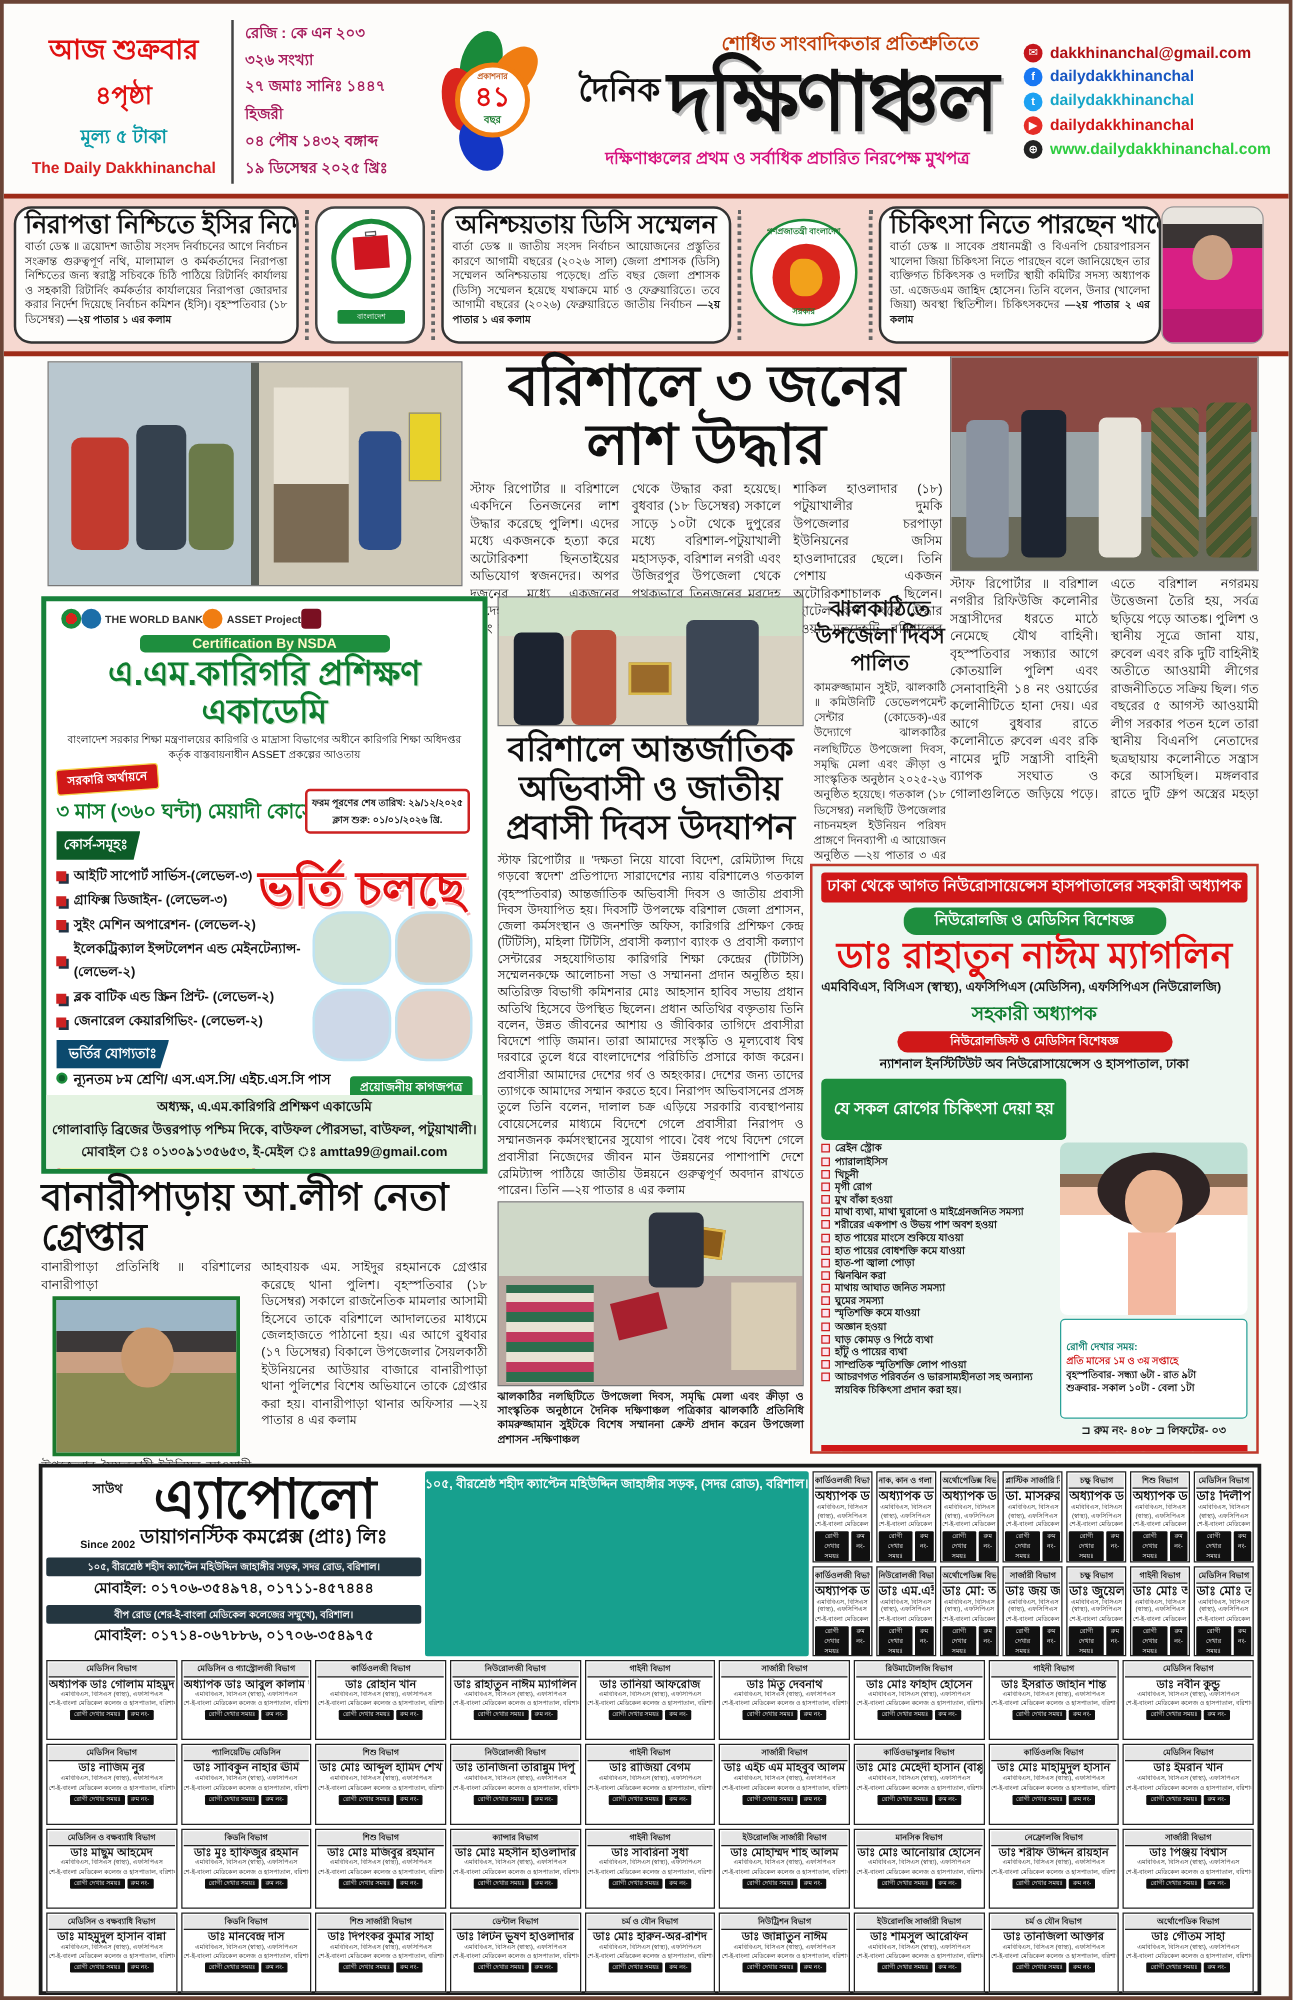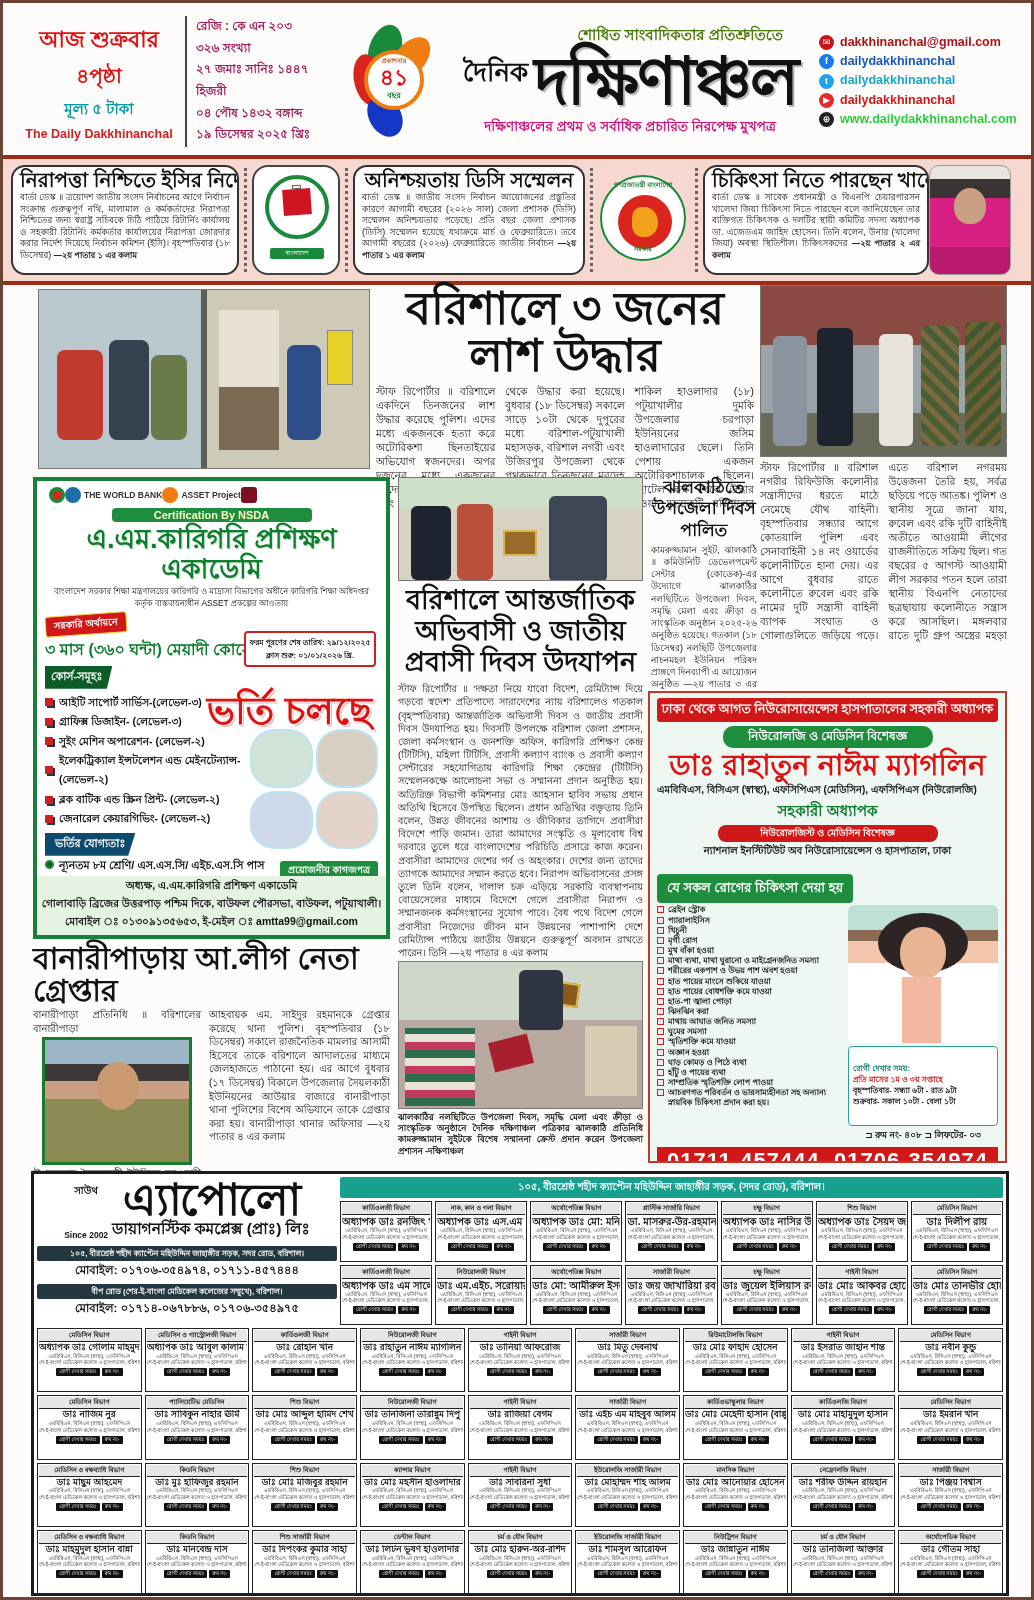--- a/index.html
+++ b/index.html
@@ -15,21 +15,21 @@
   .mh-price { color:#0a9aa6; font-weight:800; font-size:15px; margin-top:3px; }
   .mh-eng   { color:#d42020; font-weight:800; font-size:12.5px; margin-top:5px; }
   .mh-reg { width:158px; padding:2px 4px 2px 9px; color:#a61c5c; font-weight:700; font-size:12px; line-height:1.8; }
   .mh-badge { width:96px; height:118px; position:relative; flex:none; }
   .mh-badge svg { position:absolute; inset:0; }
   .badge-txt { position:absolute; left:23px; top:34px; width:52px; text-align:center; }
   .badge-top { font-size:6.5px; color:#c2571a; font-weight:700; }
   .badge-years { font-size:22px; color:#e01111; font-weight:900; line-height:1; }
   .badge-bot { font-size:8px; color:#1a7a2e; font-weight:800; }
   .mh-title { flex:1; text-align:center; padding:0 6px; }
-  .slogan-top { color:#4d7c0f; font-weight:800; font-size:15px; text-align:right; padding-right:30px; }
+  .slogan-top { color:#c2410c; font-weight:800; font-size:15px; text-align:right; padding-right:30px; }
   .title-row { display:flex; align-items:flex-start; justify-content:center; gap:6px; }
   .dainik { font-size:26px; font-weight:900; margin-top:4px; }
   .main-title { font-size:66px; font-weight:900; line-height:1.0; letter-spacing:-2px;
                 text-shadow:2px 2px 0 #bbb; }
   .slogan-bot { color:#d6127f; font-weight:800; font-size:13.5px; margin-top:2px; }
   .mh-social { width:212px; flex:none; font-size:12.5px; font-weight:700; line-height:1.55; }
   .soc-row { display:flex; align-items:center; gap:6px; }
   .soc-ic { width:15px; height:15px; border-radius:50%; color:#fff; font-size:9px; line-height:15px;
             text-align:center; flex:none; font-weight:900; }
   .rule { height:4px; background:#9e2b18; }
@@ -120,21 +120,21 @@
                padding:2px 2px; border-radius:3px; }
   .da-green-pill { width:210px; margin:4px auto 2px; background:#1e8e3e; color:#fff; font-weight:800;
                    font-size:12px; text-align:center; border-radius:10px; padding:1px 0; }
   .da-name { color:#e01111; font-size:29px; font-weight:900; text-align:center; line-height:1.05; }
   .da-quals { font-size:10px; font-weight:700; text-align:left; margin-top:2px; }
   .da-post { color:#0f7d2f; font-size:15px; font-weight:900; text-align:center; }
   .da-red-pill { width:220px; margin:1px auto; background:#d01818; color:#fff; font-weight:800; font-size:9.5px;
                  text-align:center; border-radius:8px; padding:1px 0; }
   .da-inst { font-size:10px; font-weight:700; text-align:center; }
   .da-dis-label { display:inline-block; background:#1e8e3e; color:#fff; font-weight:900; font-size:13px;
-                  padding:4px 10px; border-radius:4px; margin:14px 0 2px; }
+                  padding:14px 10px; border-radius:4px; margin:3px 0 2px; }
   .da-cols { display:flex; gap:6px; }
   .da-dis { flex:1; font-size:8px; font-weight:700; line-height:1.27; }
   .da-dis .li { display:flex; gap:4px; align-items:flex-start; }
   .rb { width:7px; height:7px; border:1.2px solid #c22; background:#fbe3ee; flex:none; margin-top:1px; }
   .da-right { width:150px; flex:none; position:relative; }
   .dr-photo { width:150px; height:138px; border-radius:6px; position:relative; overflow:hidden;
               background:linear-gradient(180deg,#bfe0d5 0 18%,#8a6a52 18% 26%,#f2c6ad 26% 42%,#fff 42% 100%); }
   .dr-photo .hair { position:absolute; left:30px; top:8px; width:90px; height:60px; border-radius:50%; background:#2e2424; }
   .dr-photo .face { position:absolute; left:52px; top:22px; width:46px; height:52px; border-radius:48%; background:#e9b493; }
   .dr-photo .coat { position:absolute; left:10px; top:72px; width:130px; height:70px; border-radius:18px 18px 0 0;
@@ -162,21 +162,21 @@
                border:3px solid #1c1c1c; background:#fff; padding:3px; }
   .dir-top { display:flex; gap:3px; height:148px; }
   .dir-brand { width:300px; flex:none; text-align:center; padding-top:2px; }
   .db-row { display:flex; align-items:flex-start; justify-content:center; gap:4px; }
   .db-south { font-size:10px; font-weight:800; margin-top:4px; }
   .db-name { font-size:44px; font-weight:900; letter-spacing:-2px; line-height:0.95; }
   .db-since { font-size:8.5px; font-weight:700; margin-top:30px; }
   .db-suffix { font-size:15.5px; font-weight:700; margin-top:-4px; }
   .db-bar { background:#243640; color:#fff; font-size:7.8px; font-weight:700; padding:1px 2px; margin-top:3px; border-radius:2px; }
   .db-phone { font-size:11.5px; font-weight:900; margin-top:1px; }
-  .dir-right { flex:1; display:flex; flex-direction:column; gap:3px; }
+  .dir-right { flex:1; display:flex; flex-direction:row; gap:3px; }
   .dir-banner { background:#17a08e; color:#fff; font-size:10px; font-weight:800; text-align:center;
                 padding:2px 0; border-radius:2px; }
   .grid7 { flex:1; display:grid; grid-template-columns:repeat(7,1fr); grid-auto-rows:1fr; gap:3px; }
   .grid9 { height:266px; display:grid; grid-template-columns:repeat(9,1fr); grid-auto-rows:1fr; gap:3px; margin-top:3px; }
   .dcell { border:1.5px solid #222; background:#fff; text-align:center; overflow:hidden; padding:1px; }
   .dc-dept { background:#e6e6e6; border-bottom:1px solid #222; font-size:6.4px; font-weight:900; white-space:nowrap; overflow:hidden; }
   .dc-name { font-size:9px; font-weight:900; line-height:1.1; margin-top:1px; white-space:nowrap; overflow:hidden; }
   .grid7 .dc-name { font-size:10px; }
   .dc-quals { font-size:5px; line-height:1.3; color:#222; overflow:hidden; }
   .dc-hosp { font-size:5px; color:#222; white-space:nowrap; overflow:hidden; }
@@ -1042,40 +1042,40 @@
           <div class="dc-dept">চর্ম ও যৌন বিভাগ</div>
           <div class="dc-name">ডাঃ মোঃ হারুন-অর-রশিদ</div>
           <div class="dc-quals">এমবিবিএস, বিসিএস (স্বাস্থ্য), এফসিপিএস</div>
           <div class="dc-hosp">শে-ই-বাংলা মেডিকেল কলেজ ও হাসপাতাল, বরিশাল।</div>
           <div class="dc-chips">
             <span>রোগী দেখার সময়ঃ</span>
             <span>রুম নং-</span>
           </div>
         </div>
         <div class="dcell">
+          <div class="dc-dept">নিউট্রিশন বিভাগ</div>
+          <div class="dc-name">ডাঃ জান্নাতুন নাঈম</div>
+          <div class="dc-quals">এমবিবিএস, বিসিএস (স্বাস্থ্য), এফসিপিএস</div>
+          <div class="dc-hosp">শে-ই-বাংলা মেডিকেল কলেজ ও হাসপাতাল, বরিশাল।</div>
+          <div class="dc-chips">
+            <span>রোগী দেখার সময়ঃ</span>
+            <span>রুম নং-</span>
+          </div>
+        </div>
+        <div class="dcell">
           <div class="dc-dept">ইউরোলজি সার্জারী বিভাগ</div>
           <div class="dc-name">ডাঃ শামসুল আরেফিন</div>
           <div class="dc-quals">এমবিবিএস, বিসিএস (স্বাস্থ্য), এফসিপিএস</div>
           <div class="dc-hosp">শে-ই-বাংলা মেডিকেল কলেজ ও হাসপাতাল, বরিশাল।</div>
           <div class="dc-chips">
             <span>রোগী দেখার সময়ঃ</span>
             <span>রুম নং-</span>
           </div>
         </div>
         <div class="dcell">
-          <div class="dc-dept">নিউট্রিশন বিভাগ</div>
-          <div class="dc-name">ডাঃ জান্নাতুন নাঈম</div>
-          <div class="dc-quals">এমবিবিএস, বিসিএস (স্বাস্থ্য), এফসিপিএস</div>
-          <div class="dc-hosp">শে-ই-বাংলা মেডিকেল কলেজ ও হাসপাতাল, বরিশাল।</div>
-          <div class="dc-chips">
-            <span>রোগী দেখার সময়ঃ</span>
-            <span>রুম নং-</span>
-          </div>
-        </div>
-        <div class="dcell">
           <div class="dc-dept">চর্ম ও যৌন বিভাগ</div>
           <div class="dc-name">ডাঃ তানজিলা আক্তার</div>
           <div class="dc-quals">এমবিবিএস, বিসিএস (স্বাস্থ্য), এফসিপিএস</div>
           <div class="dc-hosp">শে-ই-বাংলা মেডিকেল কলেজ ও হাসপাতাল, বরিশাল।</div>
           <div class="dc-chips">
             <span>রোগী দেখার সময়ঃ</span>
             <span>রুম নং-</span>
           </div>
         </div>
         <div class="dcell">

